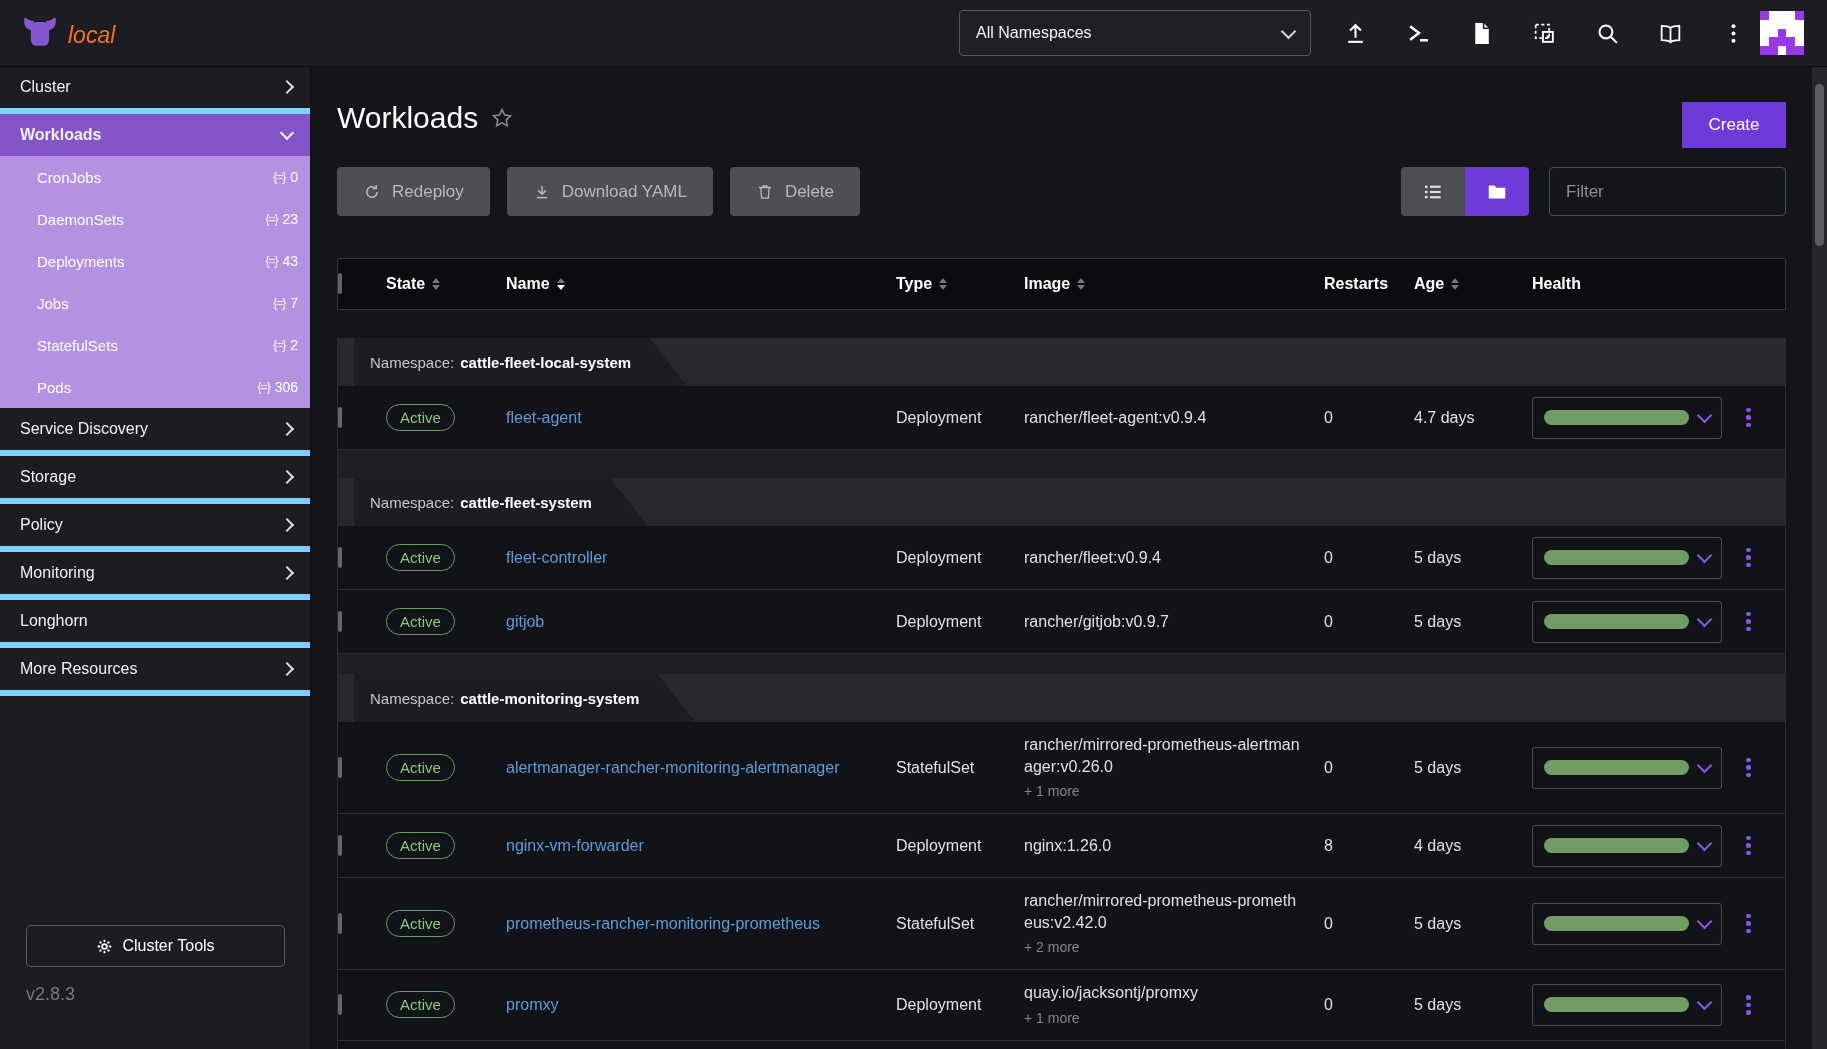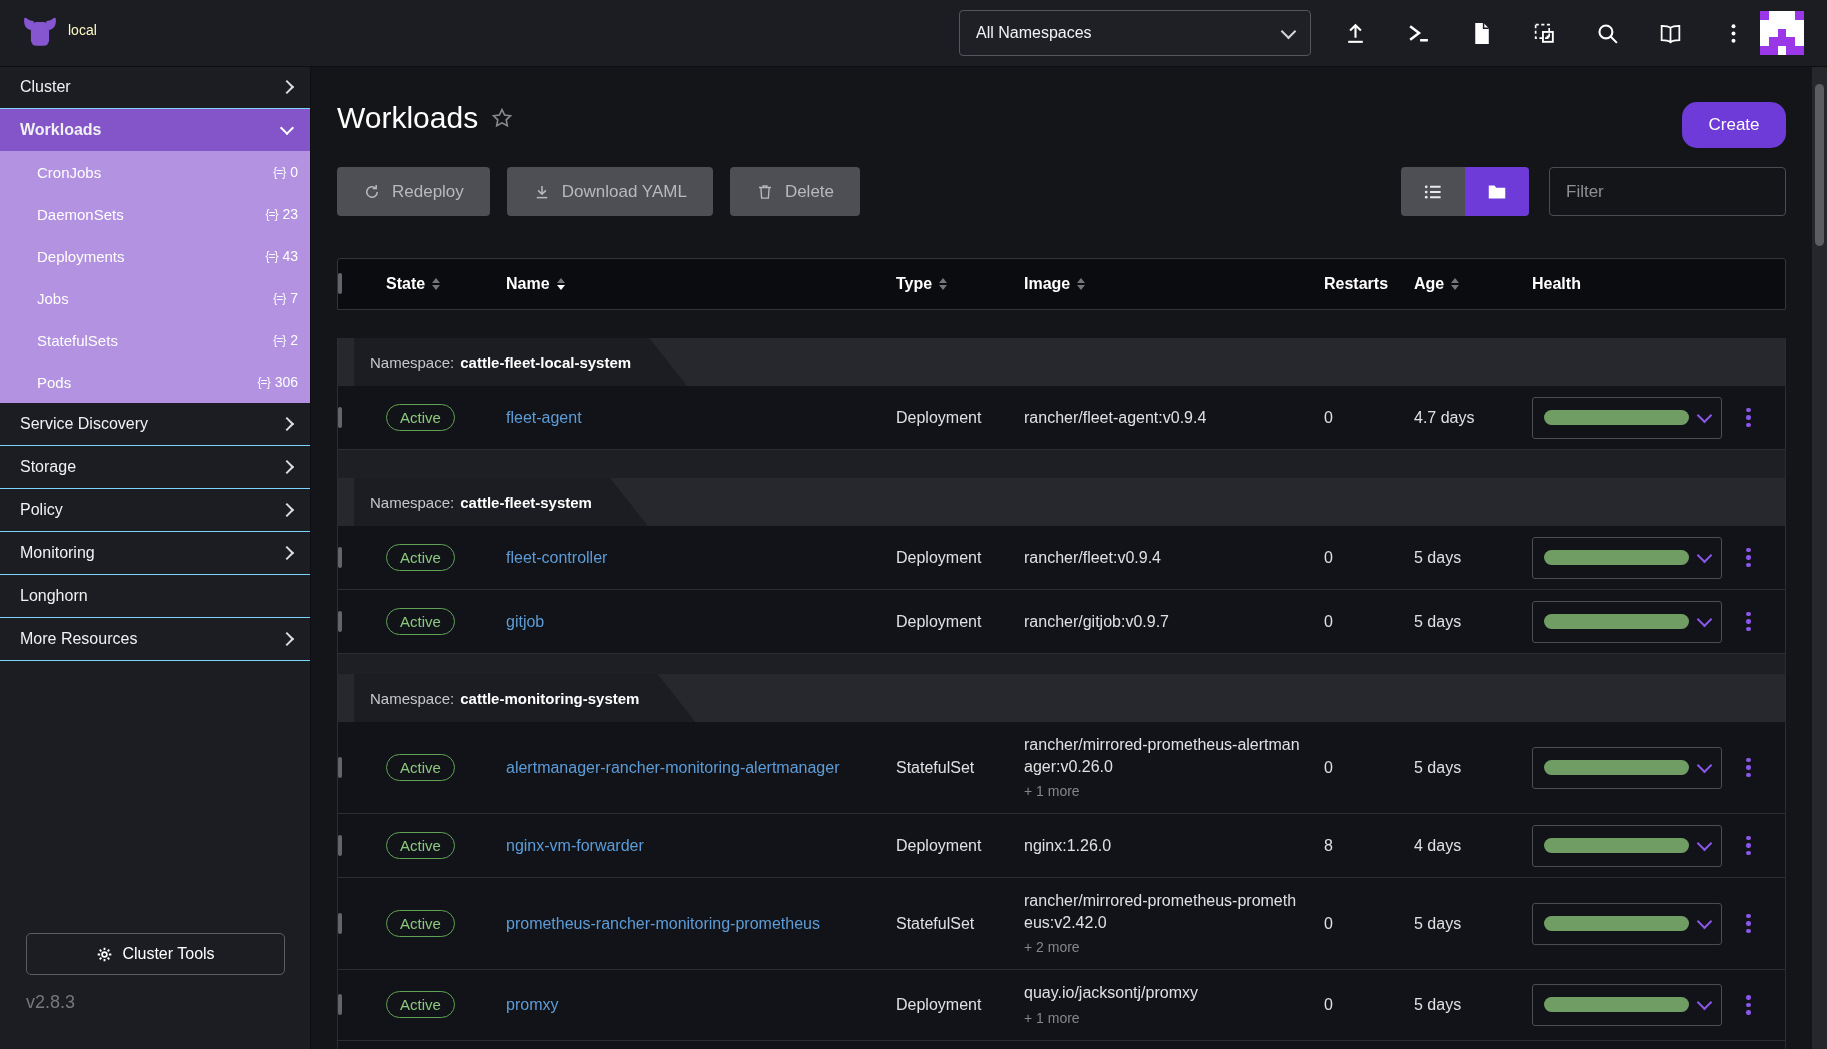--- a/index.html
+++ b/index.html
@@ -2,59 +2,59 @@
 <html><head>
 <meta charset="utf-8">
 <style>
   html,body{margin:0;padding:0;background:#141519;}
   #app{position:relative;width:1827px;height:1049px;overflow:hidden;background:#141519;
        font-family:"Liberation Sans",sans-serif;color:#e4e5e7;}
   
   .hdr{position:absolute;top:0;left:0;right:0;height:66px;background:#1b1d22;border-bottom:1px solid #0c0d0f;z-index:5;}
   .logo{position:absolute;left:20px;top:13px;width:40px;height:40px;color:#8655d0;}
   .logo svg{width:40px;height:40px;}
-  .cluster-name{position:absolute;left:68px;top:22px;font-size:14px;color:#fef9c3;}
+  .cluster-name{position:absolute;left:68px;top:22px;font-size:23px;color:#f97316;font-style:italic;}
   .ns-select{position:absolute;left:959px;top:10px;width:352px;height:46px;border:1px solid #54565e;border-radius:4px;
              background:#1e2026;display:flex;align-items:center;padding:0 16px;box-sizing:border-box;cursor:pointer;}
   .ns-select .val{font-size:16px;color:#f2f3f4;}
   .ns-chev{margin-left:auto;width:9px;height:9px;border-right:2px solid #d5d6d8;border-bottom:2px solid #d5d6d8;
            transform:rotate(45deg);margin-top:-4px;}
   .tb-icons{position:absolute;left:1324px;top:0;height:66px;display:flex;align-items:center;}
   .tbicon{width:63px;height:66px;display:flex;align-items:center;justify-content:center;color:#fff;cursor:pointer;}
   .tbicon svg{width:25px;height:25px;}
   .avatar{position:absolute;left:1760px;top:11px;width:44px;height:44px;display:grid;
           grid-template-columns:repeat(5,1fr);grid-template-rows:repeat(5,1fr);cursor:pointer;}
   .avatar .c1{background:#9a38e8;} .avatar .c0{background:#ffffff;}
   
   .sidebar{position:absolute;top:66px;left:0;bottom:0;width:311px;background:#1b1d22;border-right:1px solid #0e0f12;box-sizing:border-box;}
   .nav-item{height:42px;display:flex;align-items:center;padding:0 18px 0 20px;font-size:16px;color:#f0f1f2;cursor:pointer;
-            border-bottom:1px solid #7dd3fc;}
+            border-bottom:6px solid #7dd3fc;}
   .nav-item.selected{background:#8455c9;font-weight:bold;border-bottom:none;}
   .chev-r{margin-left:auto;width:8px;height:8px;border-right:2px solid #dcdde0;border-bottom:2px solid #dcdde0;transform:rotate(-45deg);}
   .chev-d{margin-left:auto;width:8px;height:8px;border-right:2px solid #fff;border-bottom:2px solid #fff;transform:rotate(45deg);margin-top:-4px;}
   .subnav{background:#b392e2;}
   .subnav-item{height:42px;display:flex;align-items:center;padding:0 12px 0 37px;font-size:15px;color:#fff;cursor:pointer;}
   .sub-count{margin-left:auto;display:flex;align-items:center;gap:5px;font-size:14px;color:#fff;}
   .badge-ic{font-size:12px;letter-spacing:-1px;opacity:.95;}
-  .side-foot{position:absolute;left:0;right:0;bottom:8px;padding:0 26px 28px 26px;}
+  .side-foot{position:absolute;left:0;right:0;bottom:16px;padding:0 26px 28px 26px;}
   .ctools{width:259px;height:42px;border:1px solid #5b5d63;border-radius:5px;background:transparent;color:#fff;
           font-size:16px;display:flex;align-items:center;justify-content:center;gap:9px;cursor:pointer;margin-bottom:17px;
           font-family:"Liberation Sans",sans-serif;}
   .ctools svg{width:17px;height:17px;}
   .version{color:#77787c;font-size:18px;}
   
   .sbar{position:absolute;top:66px;right:0;bottom:0;width:15px;background:#25272c;}
   .sbar .thumb{position:absolute;top:18px;left:3px;width:9px;height:162px;background:#5b5d63;border-radius:5px;}
   
   .main{position:absolute;top:66px;left:311px;right:15px;bottom:0;overflow:hidden;padding:0 26px;box-sizing:border-box;}
   .title-row{display:flex;align-items:flex-start;margin-top:34px;height:41px;}
   .page-title{font-size:30px;color:#fff;font-weight:400;line-height:35px;}
   .fav{margin:6px 0 0 12px;color:#8a8b8f;}
   .fav svg{width:24px;height:24px;}
-  .create-btn{margin-left:auto;margin-top:2px;width:104px;height:46px;background:#6e3bd8;border:none;border-radius:15px;
+  .create-btn{margin-left:auto;margin-top:2px;width:104px;height:46px;background:#6e3bd8;border:none;border-radius:1px;
               color:#fff;font-size:17px;cursor:pointer;font-family:"Liberation Sans",sans-serif;}
   .action-row{display:flex;align-items:center;margin-top:26px;}
   .action-btn{height:49px;background:#4d4f55;border:none;border-radius:4px;color:#b8b9bd;font-size:17px;
               display:flex;align-items:center;gap:11px;padding:0 26px;margin-right:17px;cursor:pointer;
               font-family:"Liberation Sans",sans-serif;}
   .action-btn svg{width:18px;height:18px;}
   .view-toggle{margin-left:auto;display:flex;border-radius:4px;overflow:hidden;}
   .seg{width:64px;height:49px;display:flex;align-items:center;justify-content:center;background:#4d4f55;color:#e8e9ea;cursor:pointer;}
   .seg.active{background:#6e3bd8;color:#fff;}
   .seg svg{width:22px;height:22px;}

